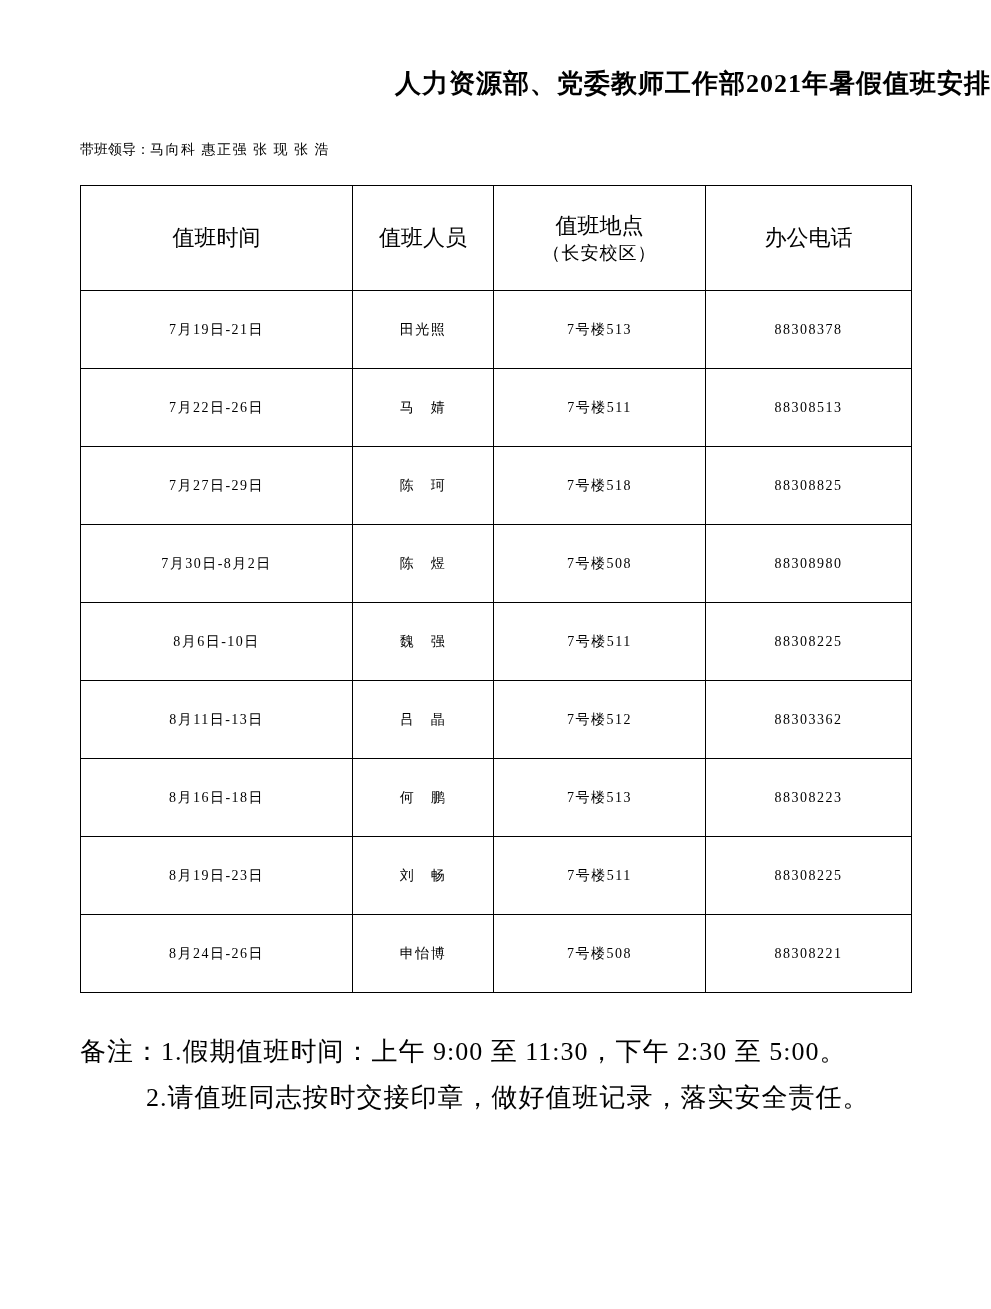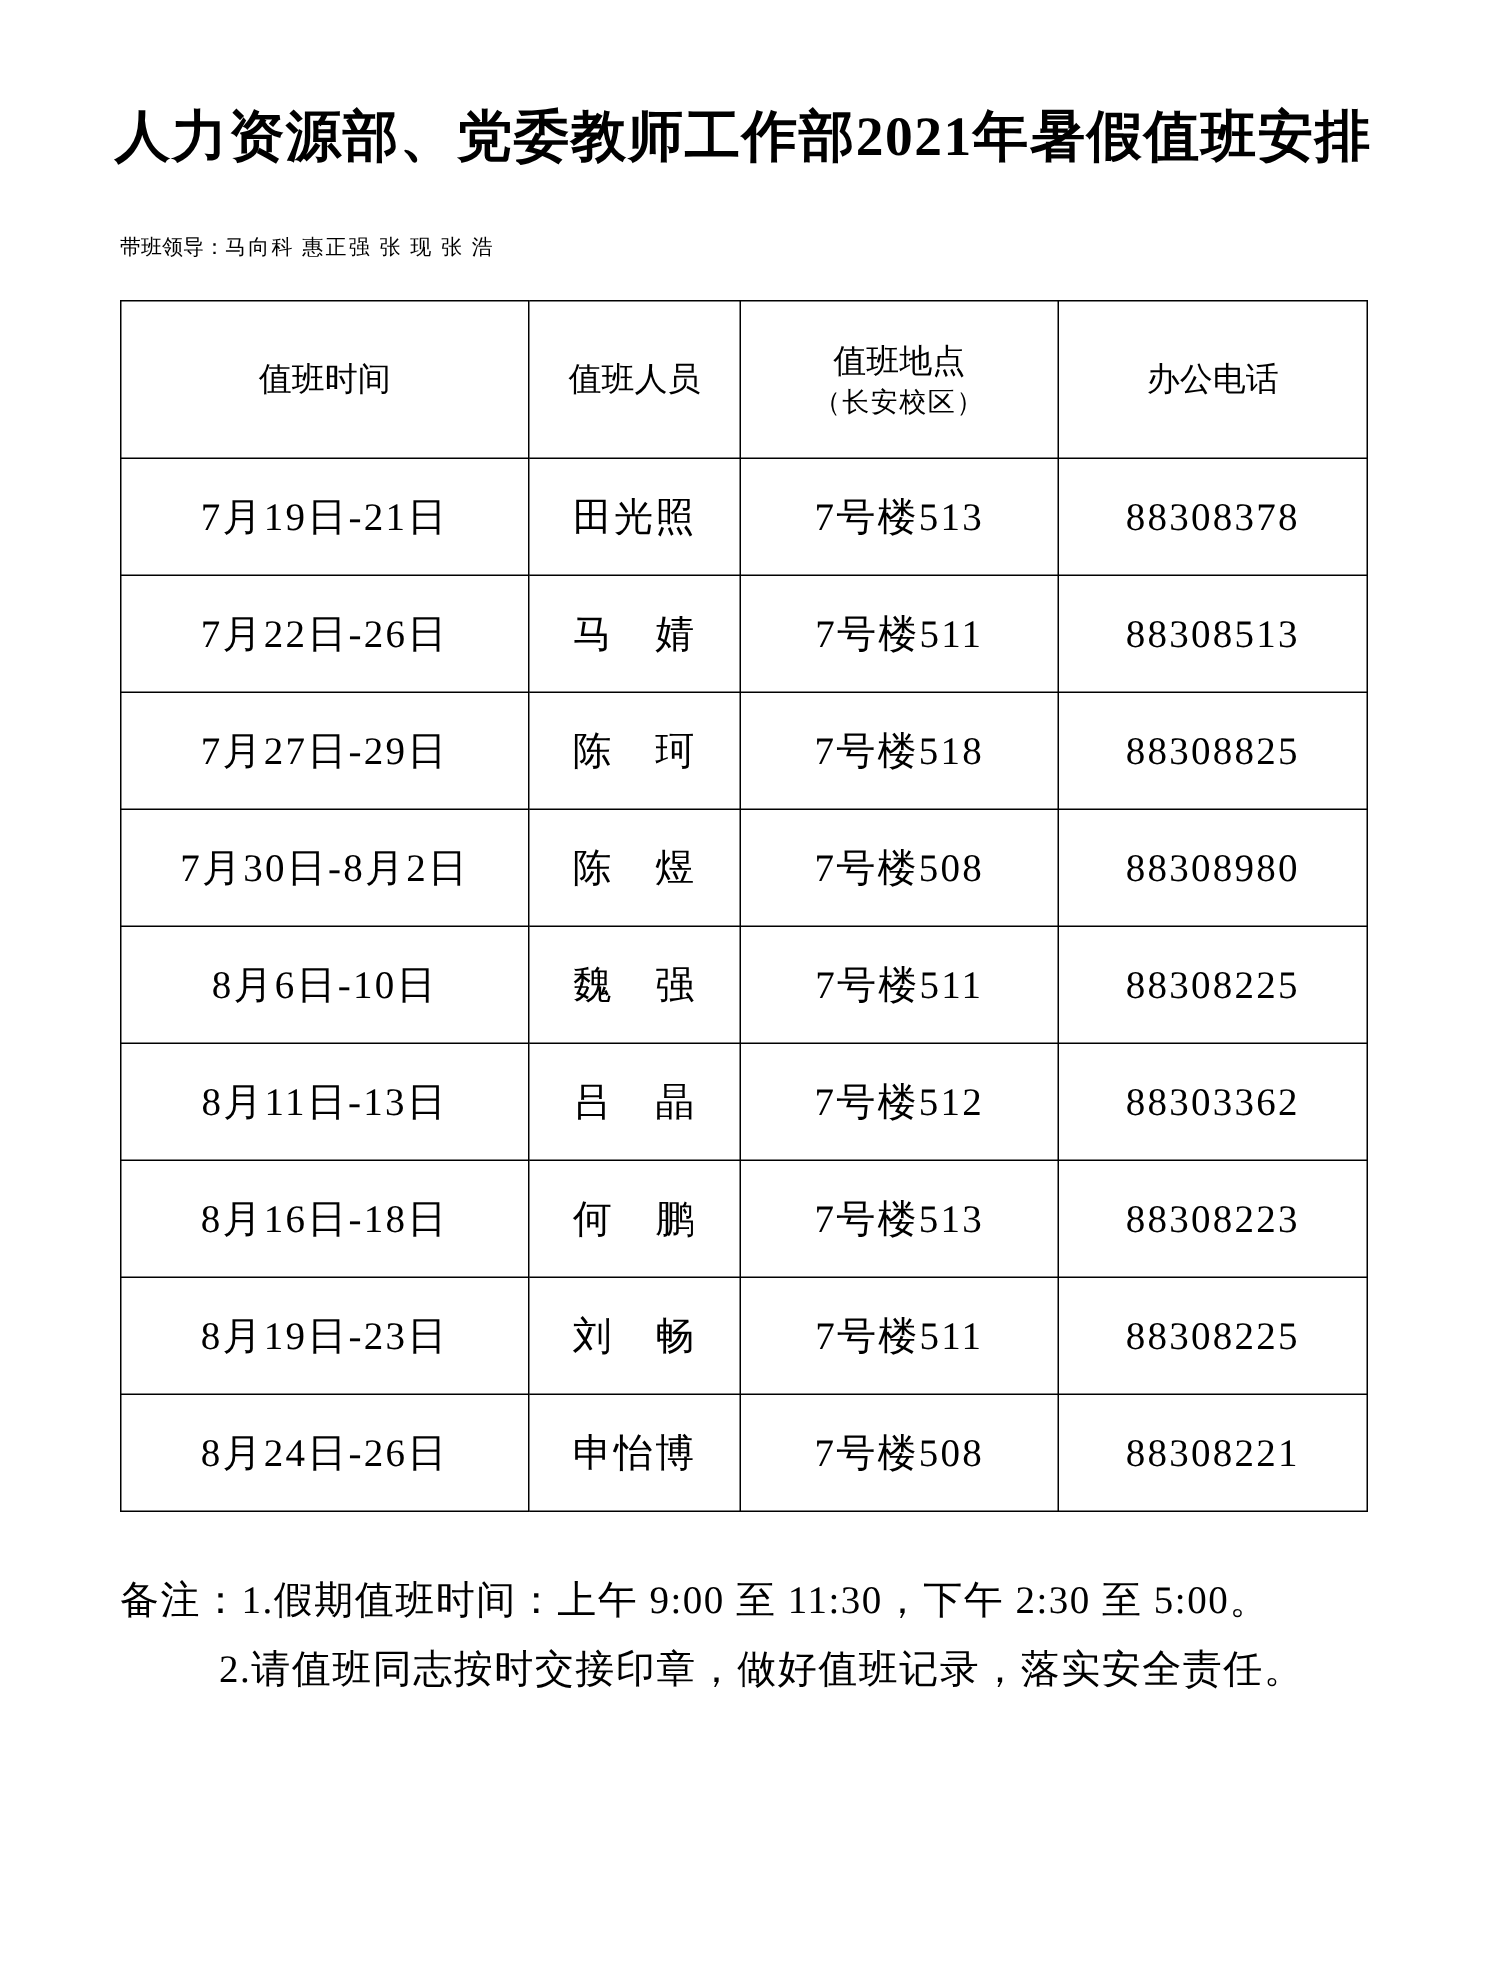--- a/index.html
+++ b/index.html
@@ -16,22 +16,22 @@
     overflow: hidden;
   }
   .page {
     width: 991px;
     height: 1309px;
     box-sizing: border-box;
     padding: 0;
     position: relative;
   }
   .doc-title {
-    text-align: center;
-    font-size: 37px;
+    text-align: right;
+    font-size: 26px;
     font-weight: bold;
     letter-spacing: 1px;
     margin: 0;
     padding-top: 66px;
     font-family: "Liberation Serif", "DejaVu Serif", serif;
   }
   .leaders-line {
     font-size: 14px;
     margin: 0;
     padding-top: 40px;
@@ -49,21 +49,21 @@
   }
   table.duty-table {
     border-collapse: collapse;
     width: 831px;
     table-layout: fixed;
   }
   table.duty-table td, table.duty-table th {
     border: 1.5px solid #000000;
     text-align: center;
     vertical-align: middle;
-    font-size: 26px;
+    font-size: 14px;
     font-weight: normal;
     font-family: "Liberation Serif", "DejaVu Serif", serif;
     padding: 0;
   }
   table.duty-table thead th {
     height: 104px;
     font-size: 22px;
     line-height: 1.35;
   }
   table.duty-table thead th .sub {

